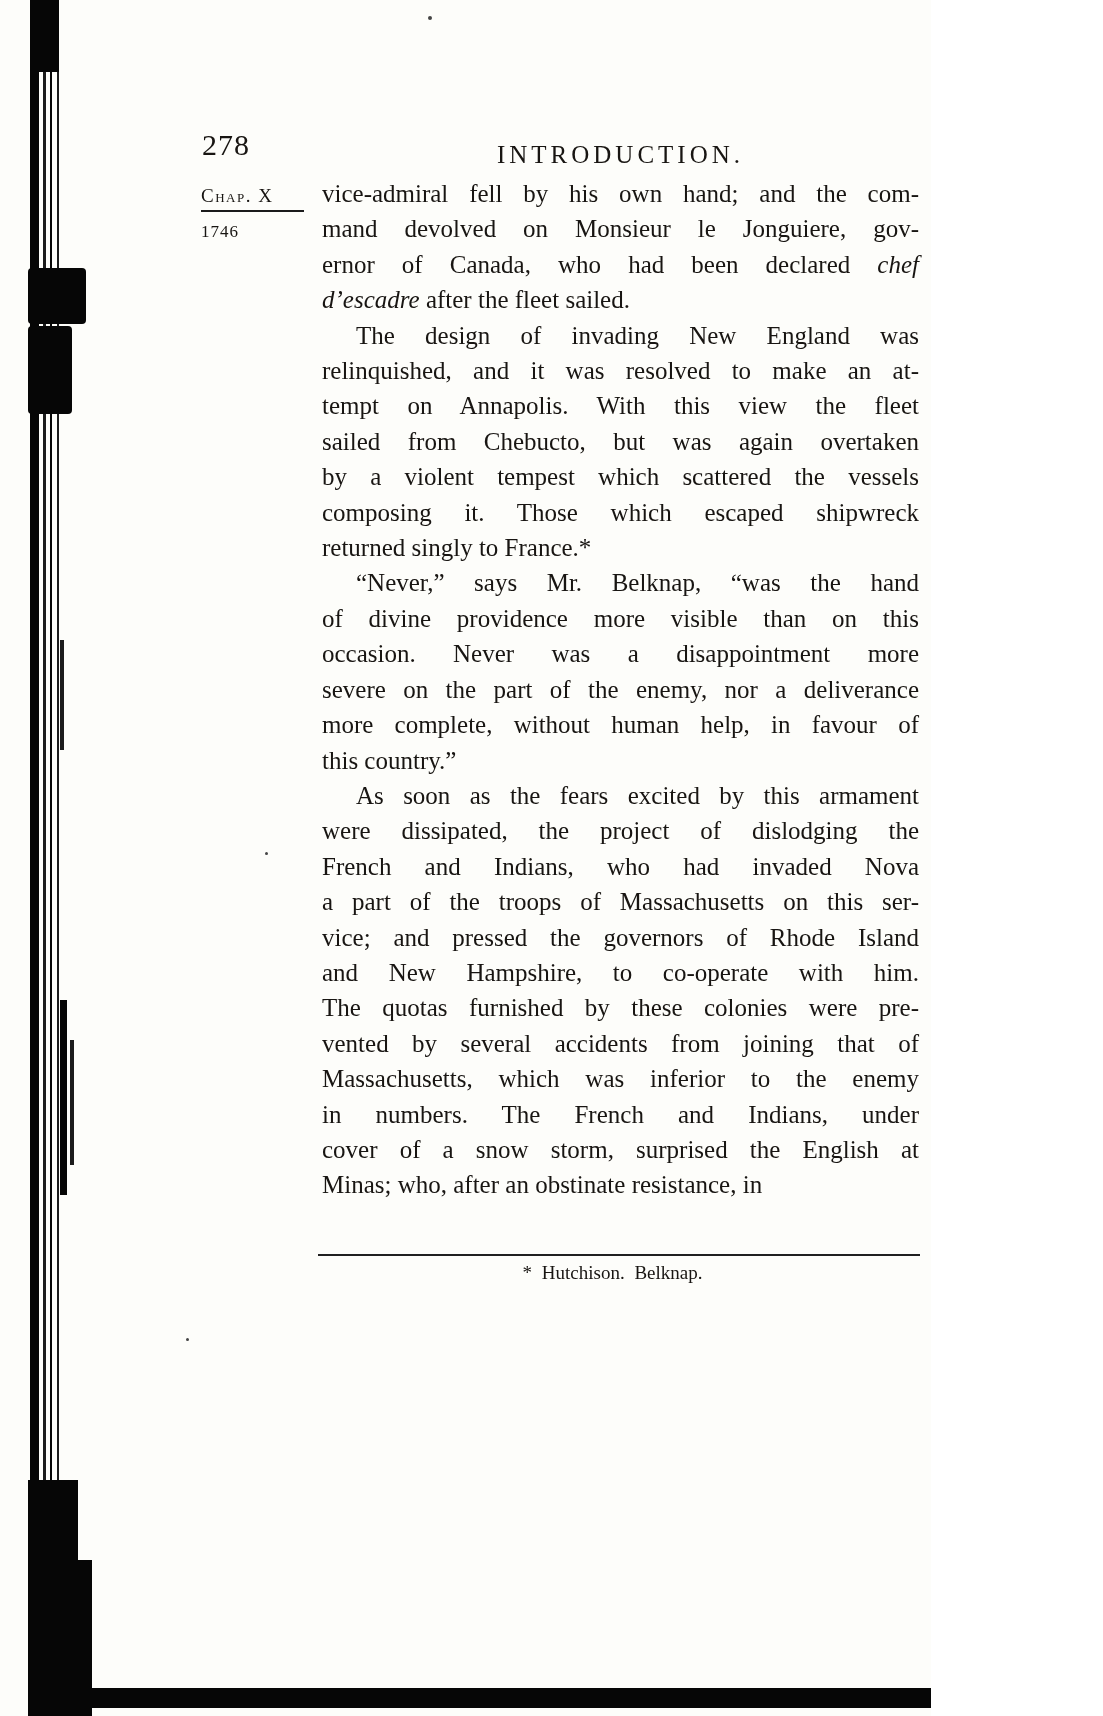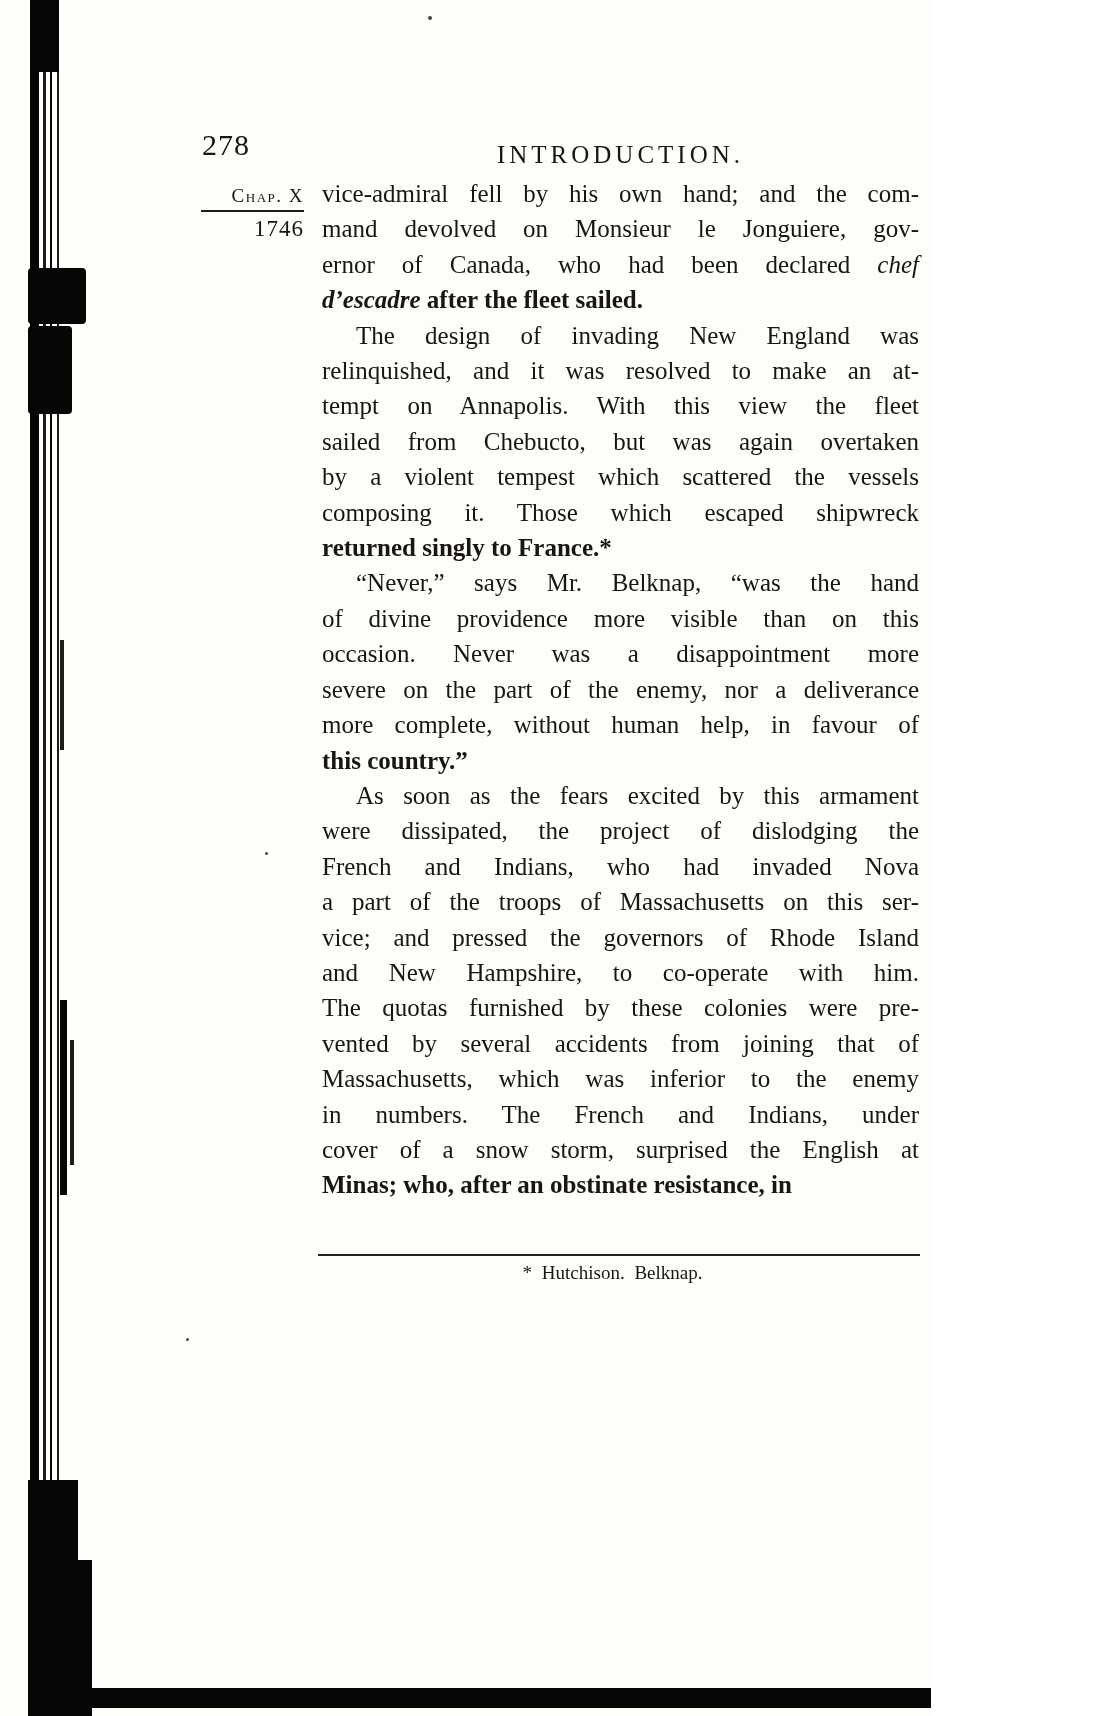--- a/index.html
+++ b/index.html
@@ -25,35 +25,35 @@
     position: absolute; left: 202px; top: 128px;
     font-size: 30px; letter-spacing: 1px;
   }
   #running-header {
     position: absolute; left: 322px; top: 141px; width: 597px;
     text-align: center; font-size: 25px; letter-spacing: 4px;
   }
   
   #margin-note {
     position: absolute; left: 201px; top: 185px; width: 103px;
-    text-align: right;
+    text-align: left;
   }
   #chapter-label {
     font-variant: small-caps; font-size: 19px; letter-spacing: 1.5px;
     padding-bottom: 3px; border-bottom: 2px solid #1b1b1b;
   }
-  #year-label { font-size: 23px; padding-top: 4px; letter-spacing: 1px; }
+  #year-label { font-size: 17px; padding-top: 10px; letter-spacing: 1px; }
   
   #text-block {
     position: absolute; left: 322px; top: 176px; width: 597px;
     font-size: 25px; line-height: 35.4px;
   }
   .para { margin: 0; }
   .line { text-align: justify; text-align-last: justify; }
-  .line.last { text-align-last: left; font-weight: bold; }
+  .line.last { text-align-last: left; }
   .para.indent .line:first-child { text-indent: 34px; }
   .it { font-style: italic; }
   
   #footnote-rule {
     position: absolute; left: 318px; top: 1254px; width: 602px;
     border-top: 2px solid #202020; height: 0;
   }
   #footnote {
     position: absolute; left: 314px; top: 1262px; width: 597px;
     text-align: center; font-size: 19px; word-spacing: 5px;

